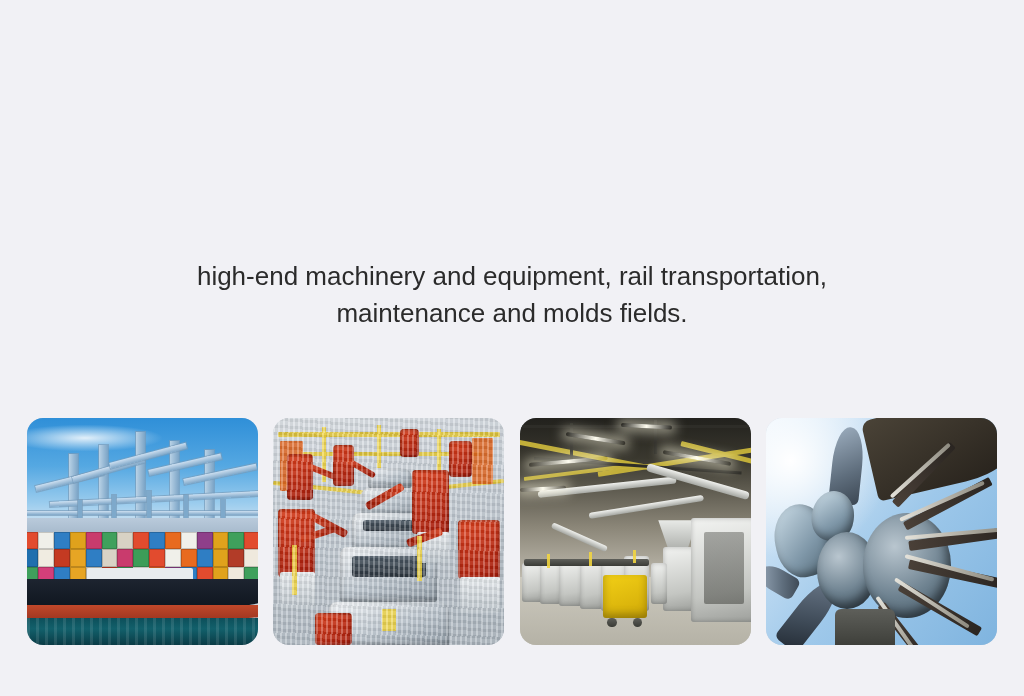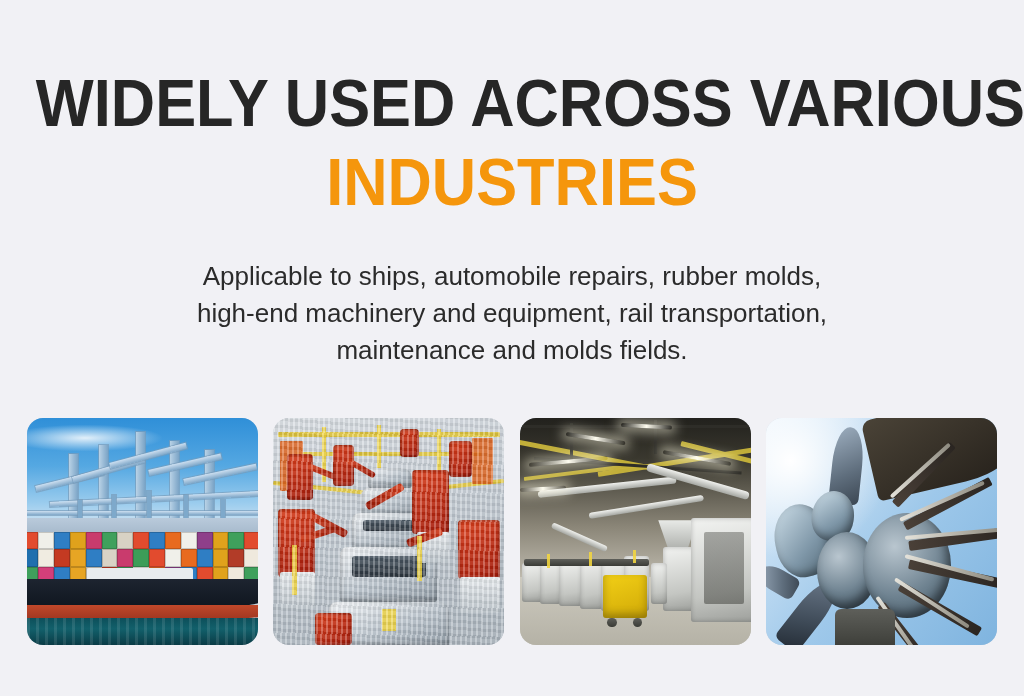--- a/index.html
+++ b/index.html
@@ -300,27 +300,22 @@
     position:absolute;
     background:linear-gradient(160deg,#4a4337,#26211b);
     border-radius:10px 2px 40% 6px;
   }
 </style>
 </head>
 <body>
 
 <div class="banner">
 
-  <div class="heading-block">
-    <span class="headline">WIDELY USED ACROSS VARIOUS</span>
-    <span class="headline-accent">INDUSTRIES</span>
-  </div>
 
   <p class="description">
-    <span class="line">Applicable to ships, automobile repairs, rubber molds,</span>
     <span class="line">high-end machinery and equipment, rail transportation,</span>
     <span class="line">maintenance and molds fields.</span>
   </p>
 
   <div class="gallery">
 
     <div class="thumb">
       <div class="scene">
         <div class="ship-sky"></div>
 

